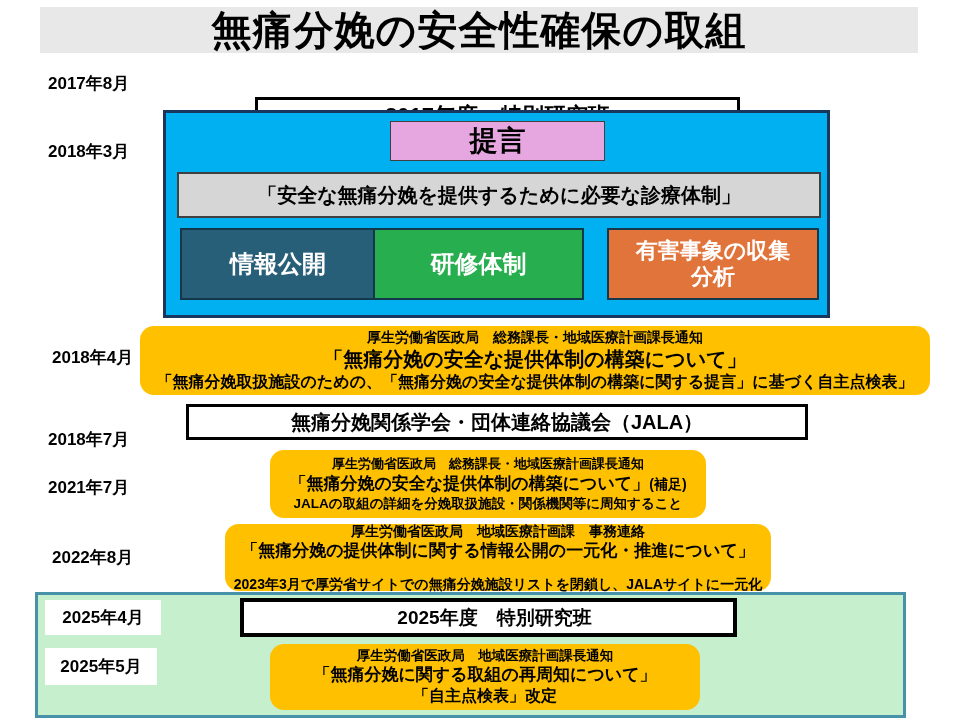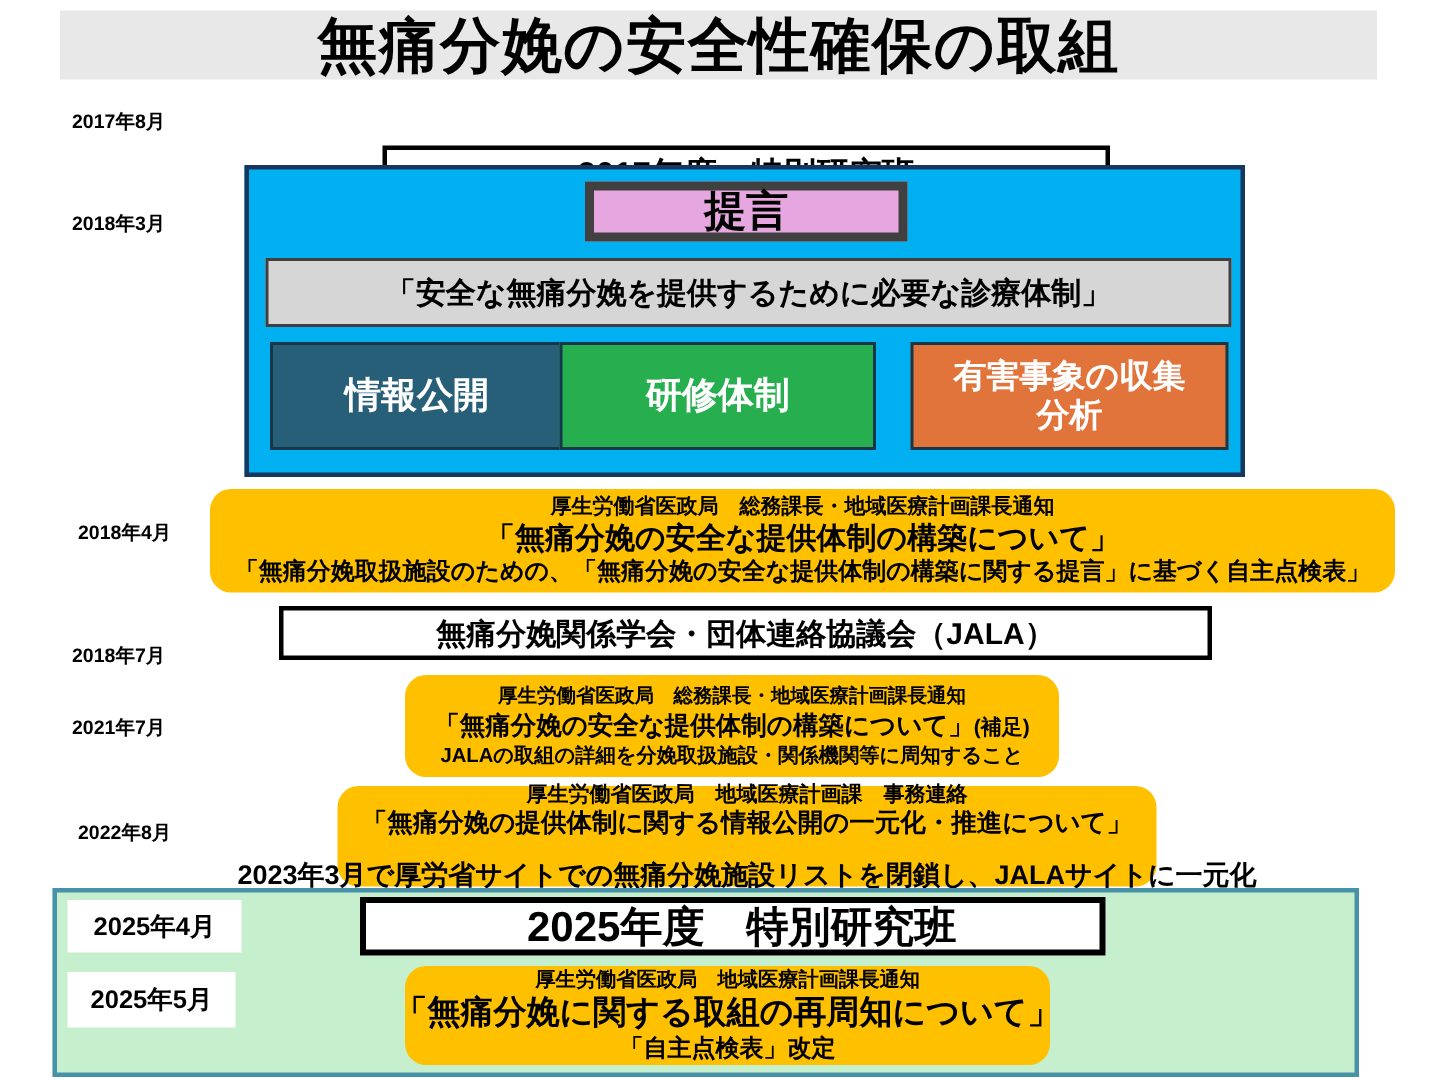--- a/index.html
+++ b/index.html
@@ -7,29 +7,29 @@
     position:relative; width:960px; height:720px; background:#ffffff;
     font-family:"Liberation Sans","DejaVu Sans",sans-serif; color:#000;
     overflow:hidden;
   }
   .abs { position:absolute; box-sizing:border-box; }
   .cf { display:flex; align-items:center; justify-content:center; text-align:left; }
 
   .title-bar { left:40px; top:7px; width:878px; height:46px; background:#E8E8E8;
                font-size:40px; font-weight:bold; letter-spacing:1px; }
 
-  .date { font-size:13px; font-weight:bold; white-space:nowrap; }
+  .date { font-size:17px; font-weight:bold; white-space:nowrap; }
 
   .outline-box { background:#ffffff; border:3px solid #000; font-weight:bold; }
 
   .blue-panel { left:163px; top:110px; width:667px; height:208px;
                 background:var(--blue-panel,#00B0F0); border:3px solid #17375E; }
 
   .proposal { left:390px; top:121px; width:215px; height:40px;
-              background:var(--pink,#E6A6DF); border:6px solid #404040;
+              background:var(--pink,#E6A6DF); border:1px solid #404040;
               font-size:28px; font-weight:bold; }
 
   .care-system { left:177px; top:172px; width:644px; height:46px;
                  background:var(--gray-box,#D6D6D6); border:2px solid #404040;
                  font-size:20px; font-weight:bold; }
 
   .pillar { top:228px; height:72px; border:2px solid #14384A; color:#fff;
             font-weight:bold; flex-direction:column; line-height:1.2; }
   .pillar-1 { left:180px; width:196px; background:var(--teal-pillar,#275F78); font-size:24px; }
   .pillar-2 { left:373px; width:211px; background:var(--green-pillar,#27AE4E); font-size:24px; }
@@ -49,35 +49,35 @@
 
   .band-2021-07 { left:270px; top:450px; width:436px; height:68px; }
   .band-2021-07 .hdr { font-size:13px; }
   .band-2021-07 .ttl { font-size:17px; }
   .band-2021-07 .ttl .sfx { font-size:14px; }
   .band-2021-07 .nte { font-size:13.5px; }
 
   .band-2022-08 { left:225px; top:524px; width:546px; height:67px; }
   .band-2022-08 .hdr { font-size:14px; }
   .band-2022-08 .ttl { font-size:17px;font-family:Liberation Serif, serif; }
-  .band-2022-08 .nte { font-size:18px;margin-top:12px; }
+  .band-2022-08 .nte { font-size:14px;margin-top:12px; }
 
   .green-panel { left:35px; top:592px; width:871px; height:126px;
                  background:var(--green-panel,#C6EFCE);
                  border:3px solid var(--green-panel-border,#4792A8); }
 
   .date-chip { background:#ffffff; font-size:17px; font-weight:bold; }
   .chip-2025-04 { left:45px; top:600px; width:116px; height:35px; }
   .chip-2025-05 { left:45px; top:648px; width:112px; height:37px; }
 
-  .box-2025 { left:240px; top:598px; width:497px; height:39px; font-size:28px; border-width:4px;padding-left:12px; }
+  .box-2025 { left:240px; top:598px; width:497px; height:39px; font-size:19px; border-width:4px;padding-left:12px; }
 
   .band-2025-05 { left:270px; top:644px; width:430px; height:66px; }
   .band-2025-05 .hdr { font-size:13.5px; }
-  .band-2025-05 .ttl { font-size:22px; }
+  .band-2025-05 .ttl { font-size:17px; }
   .band-2025-05 .nte { font-size:16px; }
 </style>
 </head>
 <body>
 
 <div id="slide">
 
   <div class="abs cf title-bar">無痛分娩の安全性確保の取組</div>
 
   <div class="abs date" style="left:48px; top:72px;">2017年8月</div>

